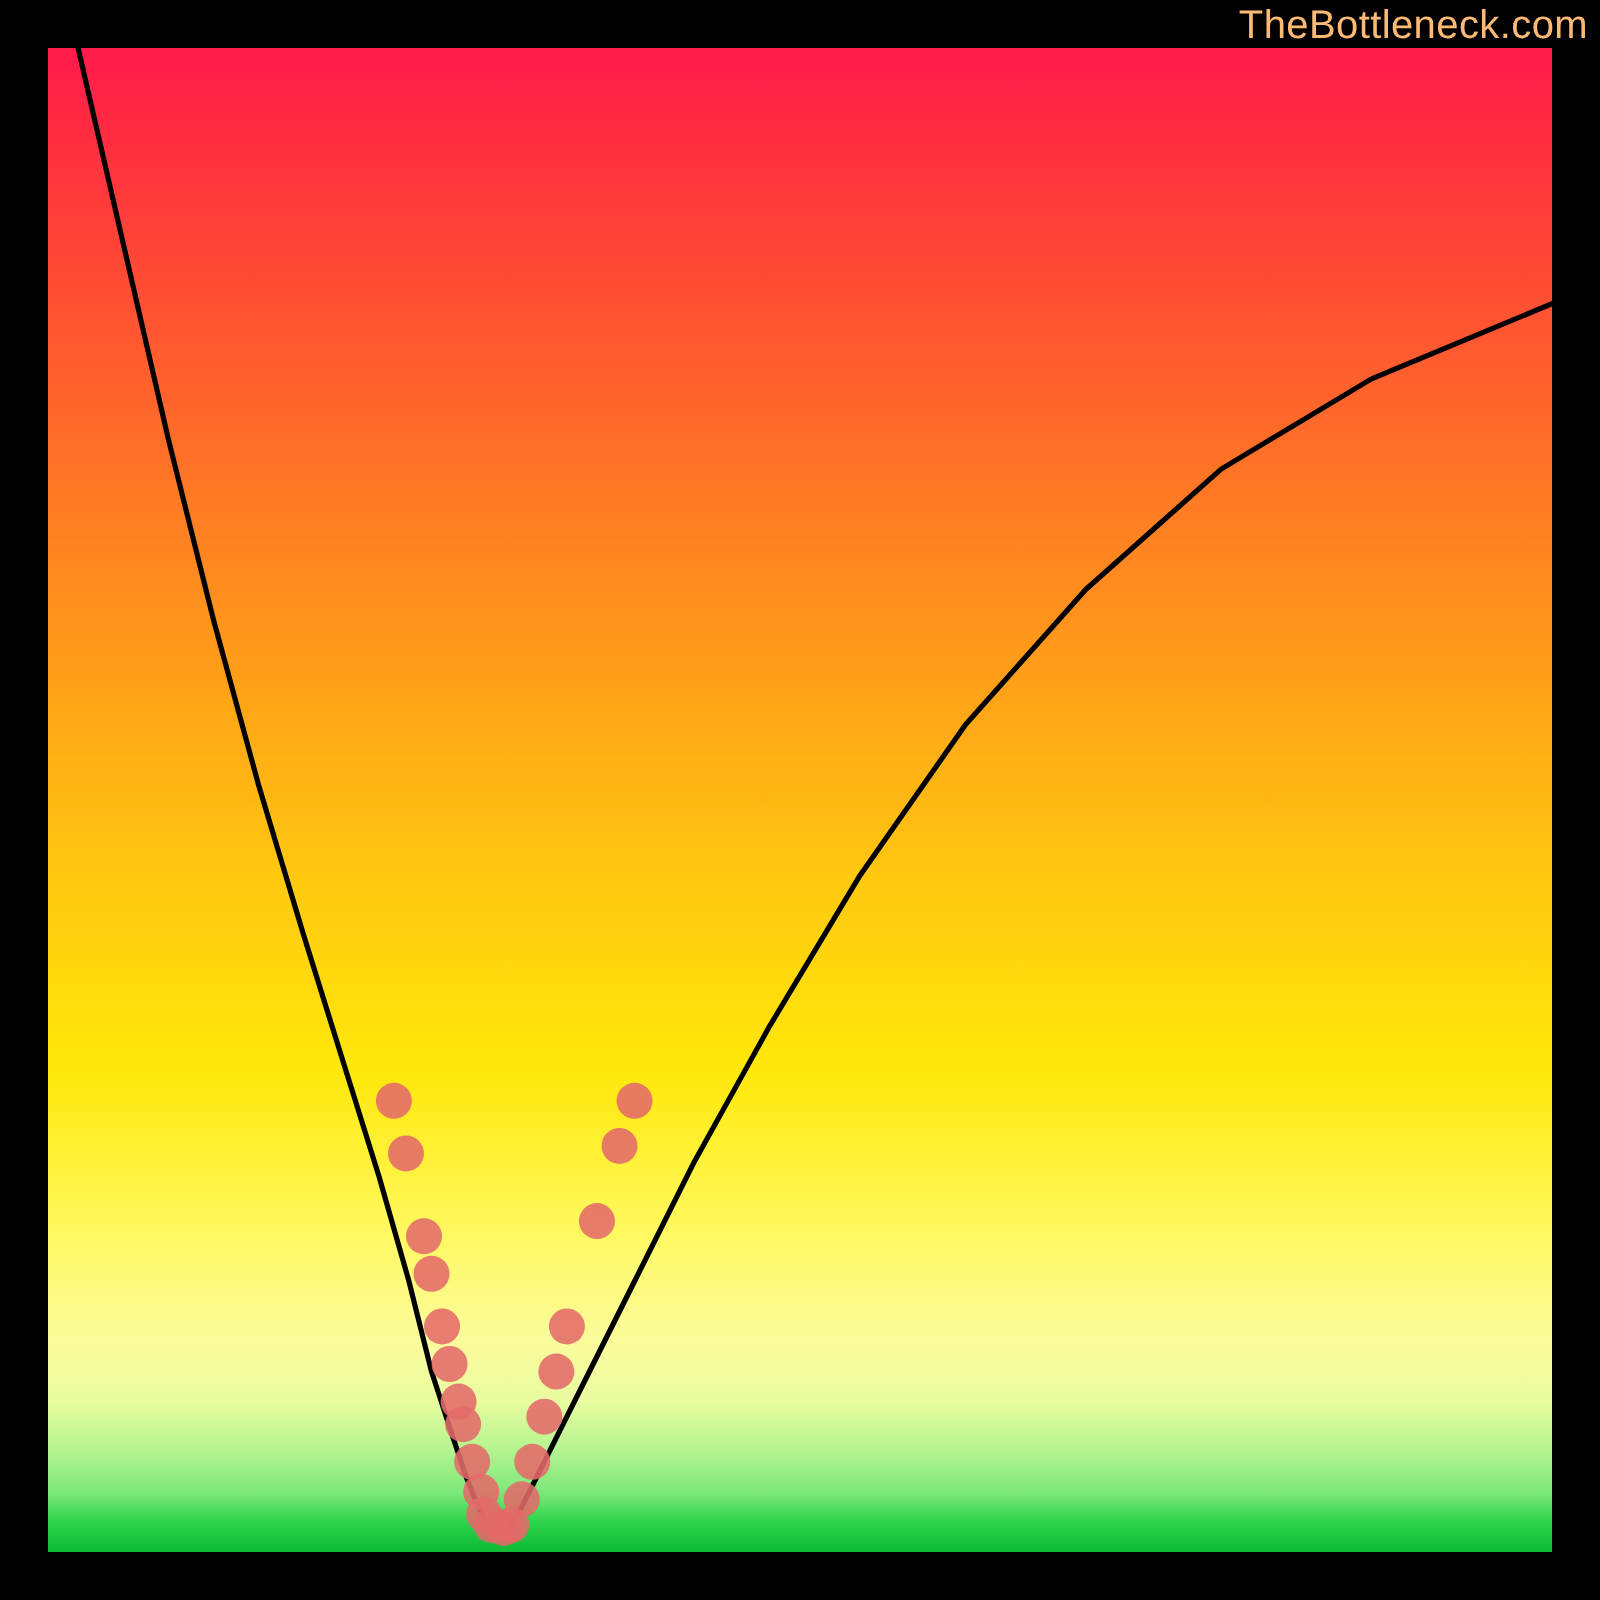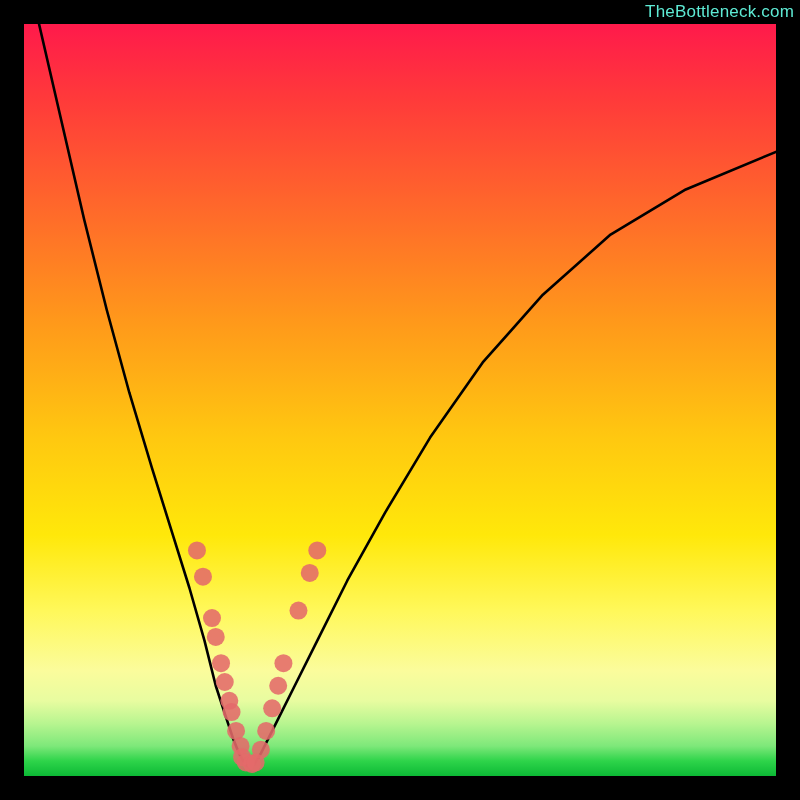--- a/index.html
+++ b/index.html
@@ -45,22 +45,22 @@
       #b8f590 93%,
       #7ee87a 96%,
       #2ed44a 98%,
       #0cb935 100%
     );
   }
   .watermark {
     position: absolute;
     top: 2px;
     right: 6px;
-    color: #5eead4;
-    font-size: 17px;
+    color: #fdba74;
+    font-size: 20px;
     font-weight: 400;
     z-index: 5;
     letter-spacing: 0.2px;
   }
   svg.curve {
     position: absolute;
     inset: 0;
     width: 100%;
     height: 100%;
   }

